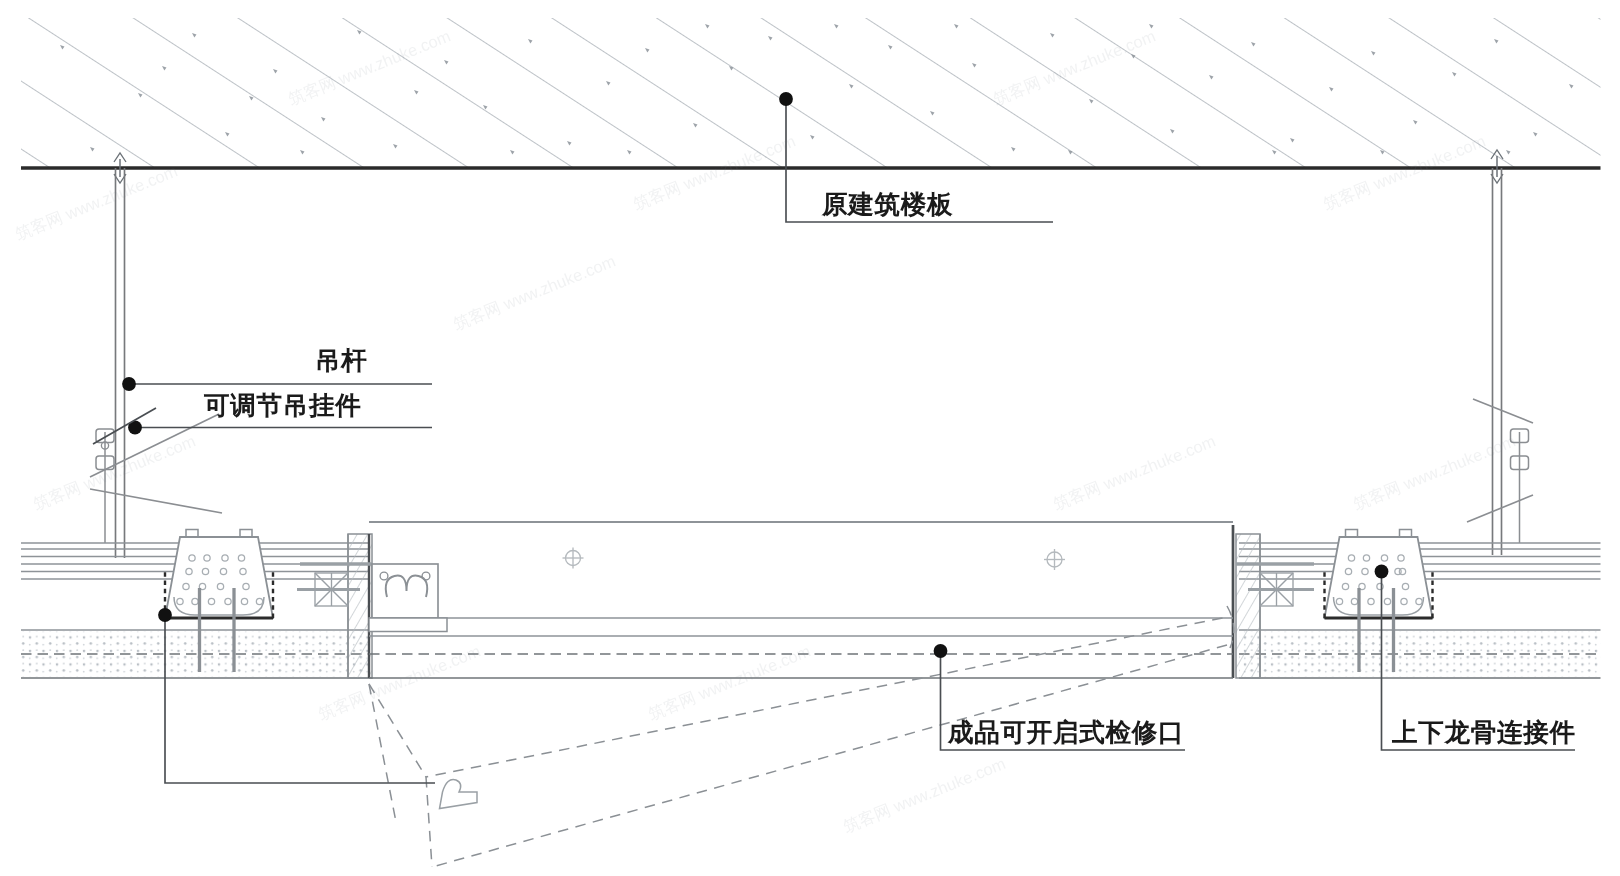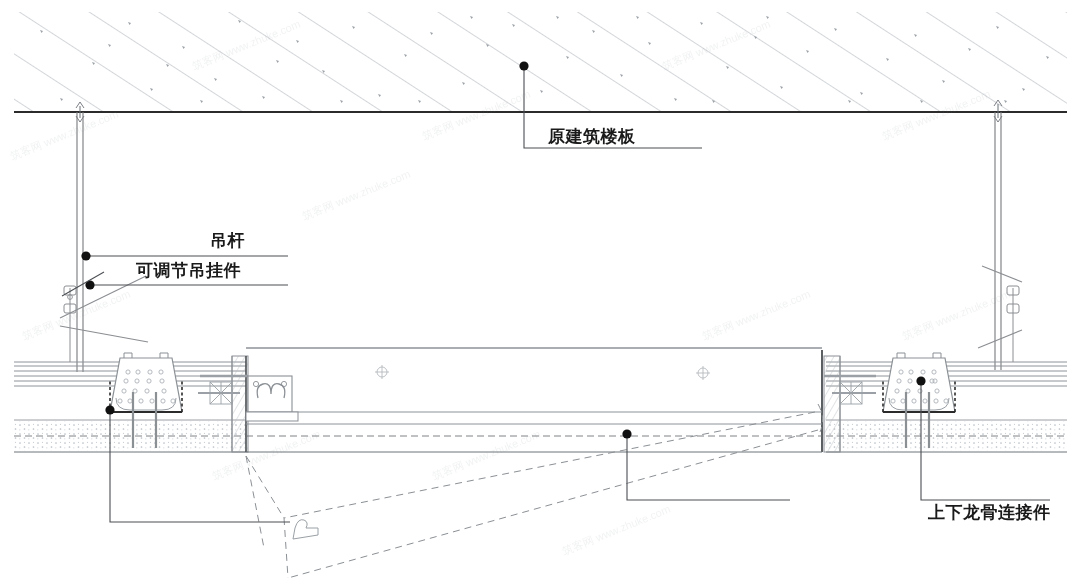--- a/index.html
+++ b/index.html
@@ -373,22 +373,23 @@
     <line x1="62" y1="296" x2="104" y2="272" stroke="#4a4e52" stroke-width="1.1"></line>
   </svg>
 
   <div class="lbl" style="left:548px; top:128px;text-align:right;">原建筑楼板</div>
 
   <div class="lbl" style="left:186px; top:232px;margin-left:24px;">吊杆</div>
 
   <div class="lbl" style="left:136px; top:262px;">可调节吊挂件</div>
 
 
-
-  <div class="lbl" style="left:928px; top:504px;">上下龙骨连接件</div>
+  <div class="lbl" style="left:632px; top:480px;">成品可开启式检修口</div>
+
+  <div class="lbl" style="left:928px; top:480px;">上下龙骨连接件</div>
 
   <div class="wm" style="left:8px;  top:150px;">筑客网 www.zhuke.com</div>
   <div class="wm" style="left:190px; top:60px;">筑客网 www.zhuke.com</div>
   <div class="wm" style="left:420px; top:130px;">筑客网 www.zhuke.com</div>
   <div class="wm" style="left:660px; top:60px;">筑客网 www.zhuke.com</div>
   <div class="wm" style="left:880px; top:130px;">筑客网 www.zhuke.com</div>
   <div class="wm" style="left:20px;  top:330px;">筑客网 www.zhuke.com</div>
   <div class="wm" style="left:210px; top:470px;">筑客网 www.zhuke.com</div>
   <div class="wm" style="left:430px; top:470px;">筑客网 www.zhuke.com</div>
   <div class="wm" style="left:700px; top:330px;">筑客网 www.zhuke.com</div>

